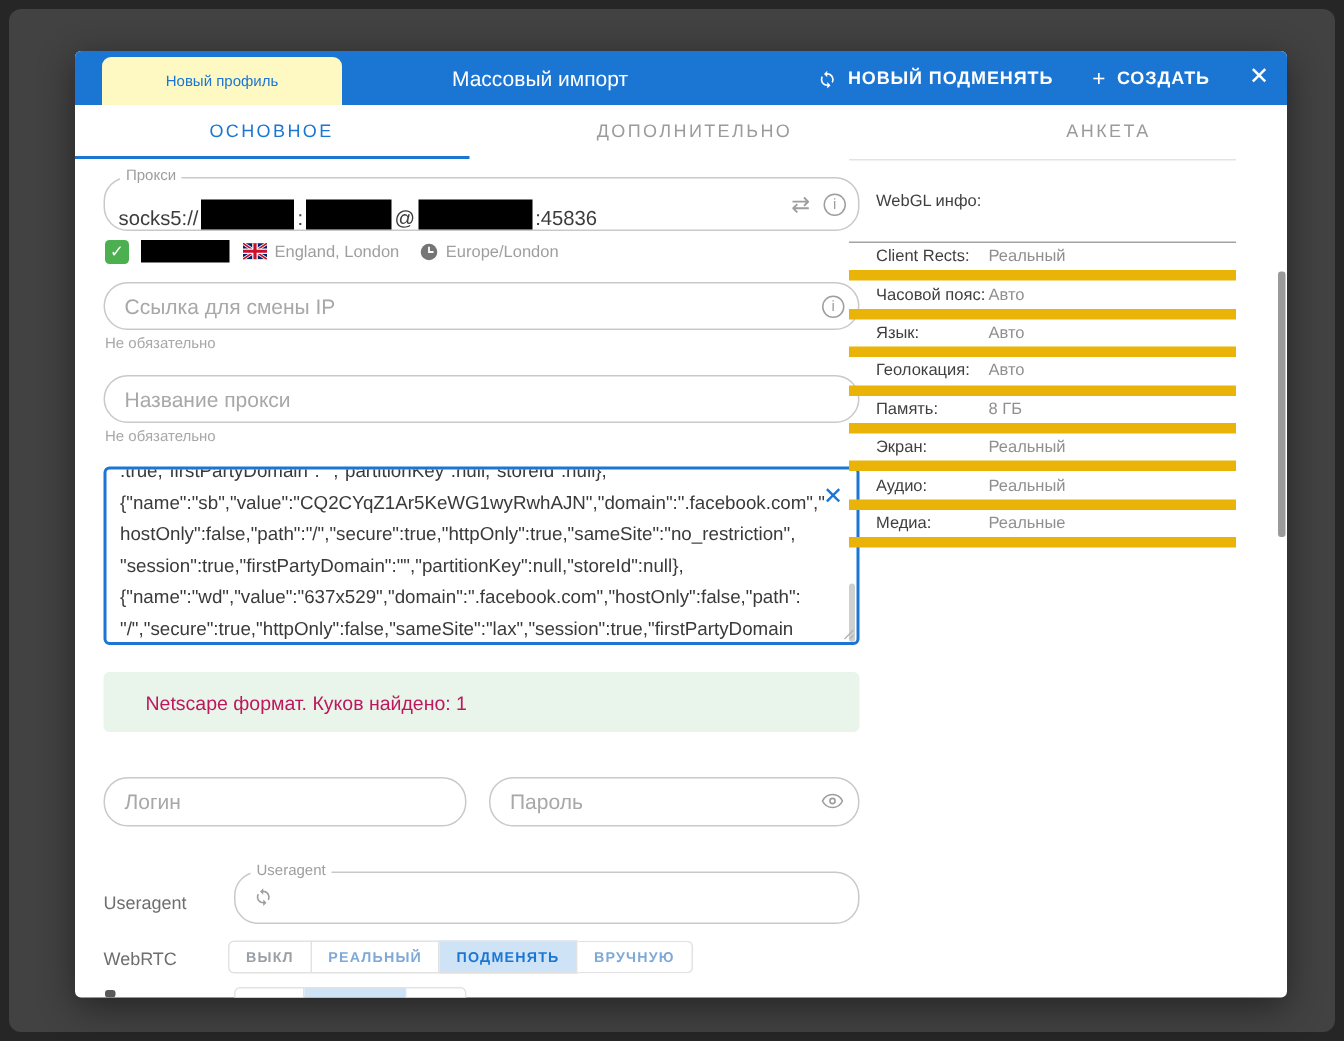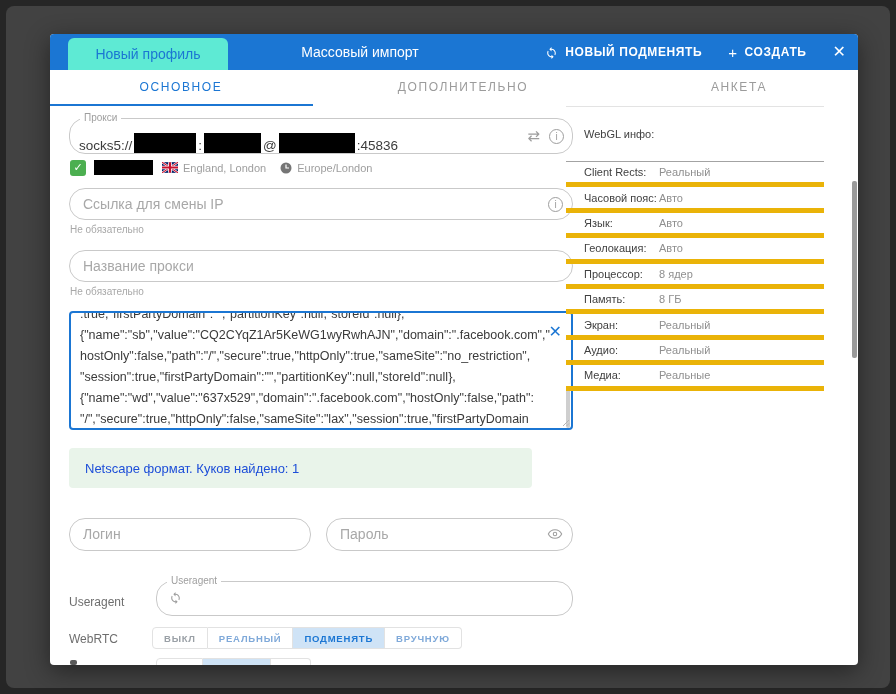--- a/index.html
+++ b/index.html
@@ -7,21 +7,21 @@
   body { background:#262626; font-family:"Liberation Sans", sans-serif; position:relative; overflow:hidden; }
   .overlay { position:absolute; inset:6px; background:#424242; border-radius:8px; }
 
   .dialog { position:absolute; left:44px; top:28px; width:808px; height:631px;
             background:#ffffff; border-radius:4px; overflow:hidden;
             box-shadow:0 6px 24px rgba(0,0,0,.45); }
 
   
   .hdr { position:absolute; left:0; top:0; width:808px; height:36px; background:#1b76d3; }
   .hdr-tab-active { position:absolute; left:18px; top:4px; width:160px; height:32px;
-      background:#5eead4; border-radius:6px 6px 0 0; color:#1b76d3; font-size:14px; font-weight:500;
+      background:#fef9c3; border-radius:6px 6px 0 0; color:#1b76d3; font-size:10px; font-weight:500;
       display:flex; align-items:center; justify-content:center; cursor:pointer; }
   .hdr-tab { position:absolute; left:222px; top:0; width:176px; height:36px;
       color:#fff; font-size:14px; font-weight:500; display:flex; align-items:center; justify-content:center; cursor:pointer; }
   .hdr-right { position:absolute; right:12px; top:0; height:36px; display:flex; align-items:center; gap:26px; }
   .hdr-action { display:flex; align-items:center; gap:7px; color:#fff; font-size:12px;
       font-weight:600; letter-spacing:.6px; cursor:pointer; }
   .hdr-close { color:#fff; font-size:16px; font-weight:400; cursor:pointer; line-height:1; }
 
   
   .tabbar { position:absolute; left:0; top:36px; width:808px; height:36px; background:#fff; }
@@ -60,23 +60,23 @@
   
   .cookiebox { position:absolute; left:19px; top:277px; width:504px; height:119px;
       border:2px solid #1b76d3; border-radius:4px; background:#fff; overflow:hidden; }
   .cookie-lines { position:absolute; left:9px; top:-9px; right:16px; }
   .cookie-lines div { font-size:12.5px; line-height:21px; color:#3a3a3a; white-space:nowrap; overflow:hidden; }
   .cookie-clear { position:absolute; right:9px; top:11px; color:#1b76d3; font-size:16px; cursor:pointer; line-height:1; }
   .cookie-thumb { position:absolute; right:1px; top:76px; width:4px; height:39px; background:#cfcfcf; border-radius:2px; }
   .resize-handle { position:absolute; right:1px; bottom:1px; }
 
   
-  .alert { position:absolute; left:19px; top:414px; width:463px; height:40px; background:#e9f4ea;
-      border-radius:4px; display:flex; align-items:center; padding-left:16px;
-      color:#1d4ed8; font-size:13px; }
+  .alert { position:absolute; left:19px; top:414px; width:504px; height:40px; background:#e9f4ea;
+      border-radius:4px; display:flex; align-items:center; padding-left:28px;
+      color:#be185d; font-size:13px; }
 
   .login-fld { left:19px; top:484px; width:242px; height:33px; }
   .pass-fld { left:276px; top:484px; width:247px; height:33px;padding-left:18px; }
 
   
   .ua-label { position:absolute; left:19px; top:561px; font-size:12px; color:#6e6e6e; }
   .ua-fld { left:106px; top:547px; width:417px; height:35px; }
   .ua-refresh { position:absolute; left:12px; top:9px; color:#9e9e9e; cursor:pointer; }
 
   
@@ -90,21 +90,21 @@
   .tbtn:last-child { border-radius:0 4px 4px 0; }
   .tbtn.off { color:#9aa0a6;text-align:center; }
   .tbtn.sel { background:#cfe3f6; color:#1b76d3; }
 
   .clipped-group { left:106px; top:624px; }
   .clipped-group .tbtn { height:22px; }
   .clipped-label-frag { position:absolute; left:20px; top:626px; width:7px; height:5px; background:#5a5a5a; border-radius:2px; }
 
   
   .panel { position:absolute; left:516px; top:72px; width:258px; border-top:1px solid #e3e3e3; }
-  .prow { display:flex; align-items:center; padding-left:18px; height:25.4px; border-bottom:5px solid #eab308; }
+  .prow { display:flex; align-items:center; padding-left:18px; height:25.4px; border-bottom:7px solid #eab308; }
   .prow.first { height:55px; border-bottom:1px solid #a3a3a3; }
   .prow.last { border-bottom:none; }
   .plabel { width:75px; font-size:11px; color:#3f3f3f; flex-shrink:0; }
   .pvalue { font-size:11px; color:#8f8f8f; }
 
   .scrollbar-thumb { position:absolute; left:802px; top:147px; width:5px; height:177px;
       background:#9a9a9a; border-radius:2px; cursor:pointer; }
 
   svg { display:block; }
 </style>
@@ -278,24 +278,20 @@
     </div>
     <div class="prow">
       <span class="plabel">Язык:</span>
       <span class="pvalue">Авто</span>
     </div>
     <div class="prow">
       <span class="plabel">Геолокация:</span>
       <span class="pvalue">Авто</span>
     </div>
     <div class="prow">
-      <span class="plabel">Процессор:</span>
-      <span class="pvalue">8 ядер</span>
-    </div>
-    <div class="prow">
       <span class="plabel">Память:</span>
       <span class="pvalue">8 ГБ</span>
     </div>
     <div class="prow">
       <span class="plabel">Экран:</span>
       <span class="pvalue">Реальный</span>
     </div>
     <div class="prow">
       <span class="plabel">Аудио:</span>
       <span class="pvalue">Реальный</span>

